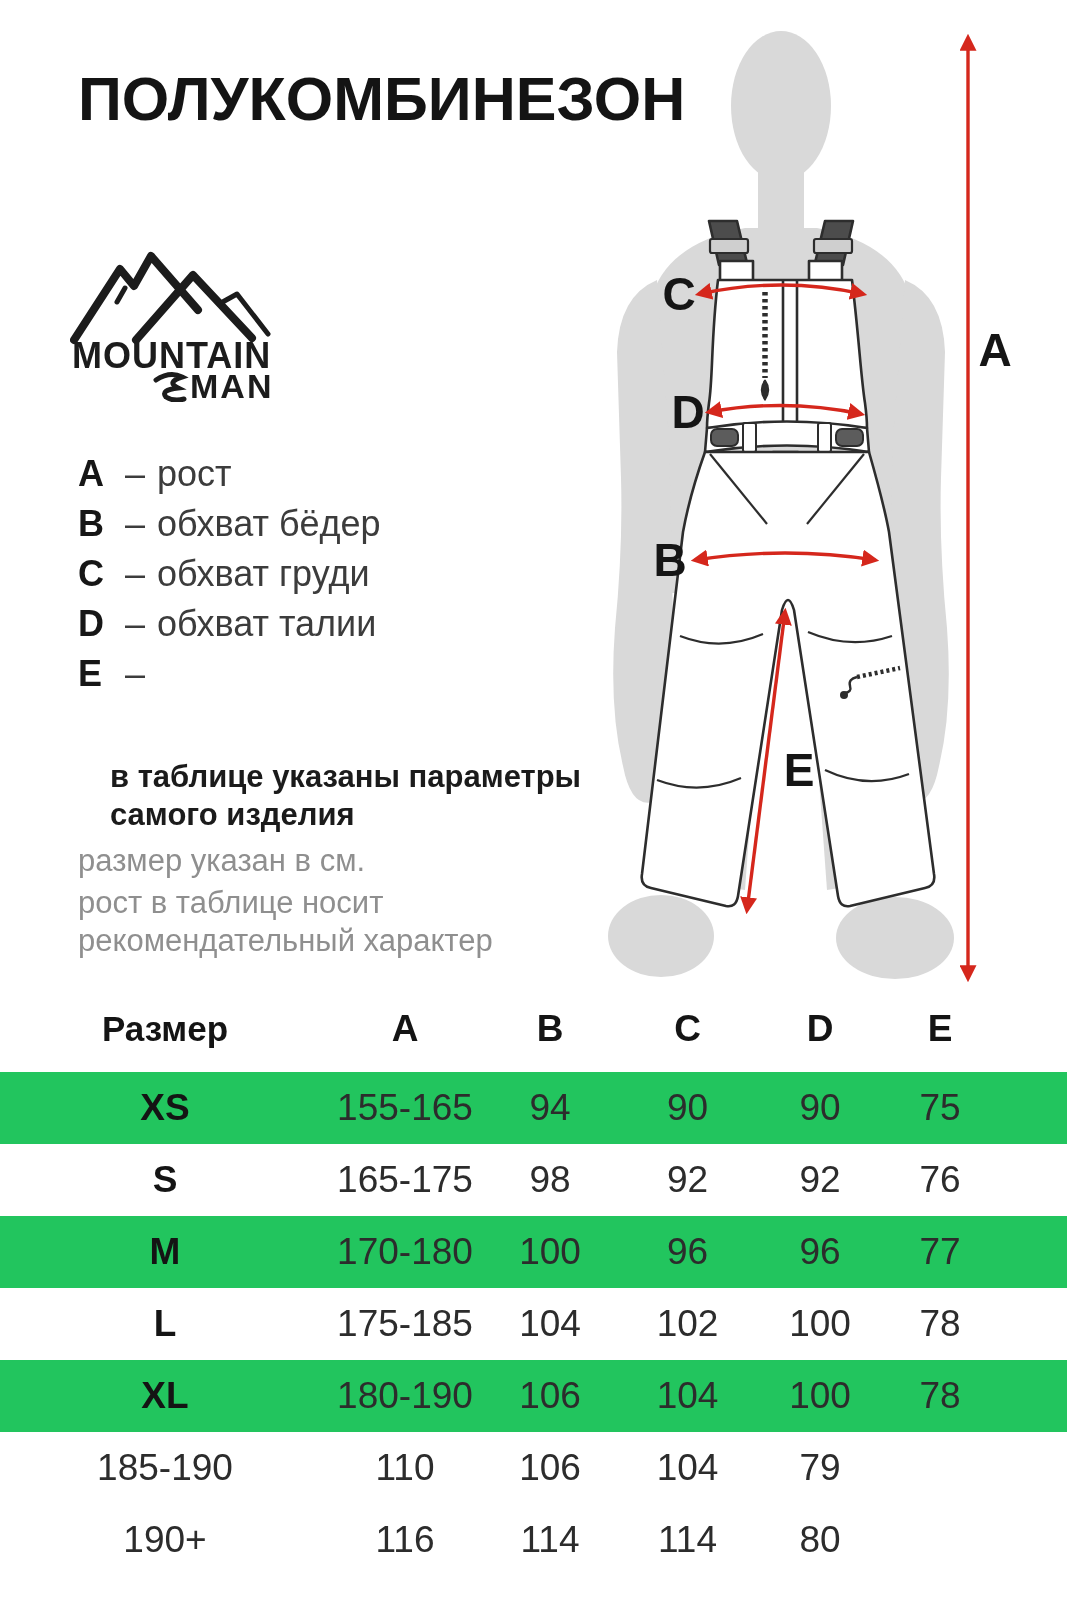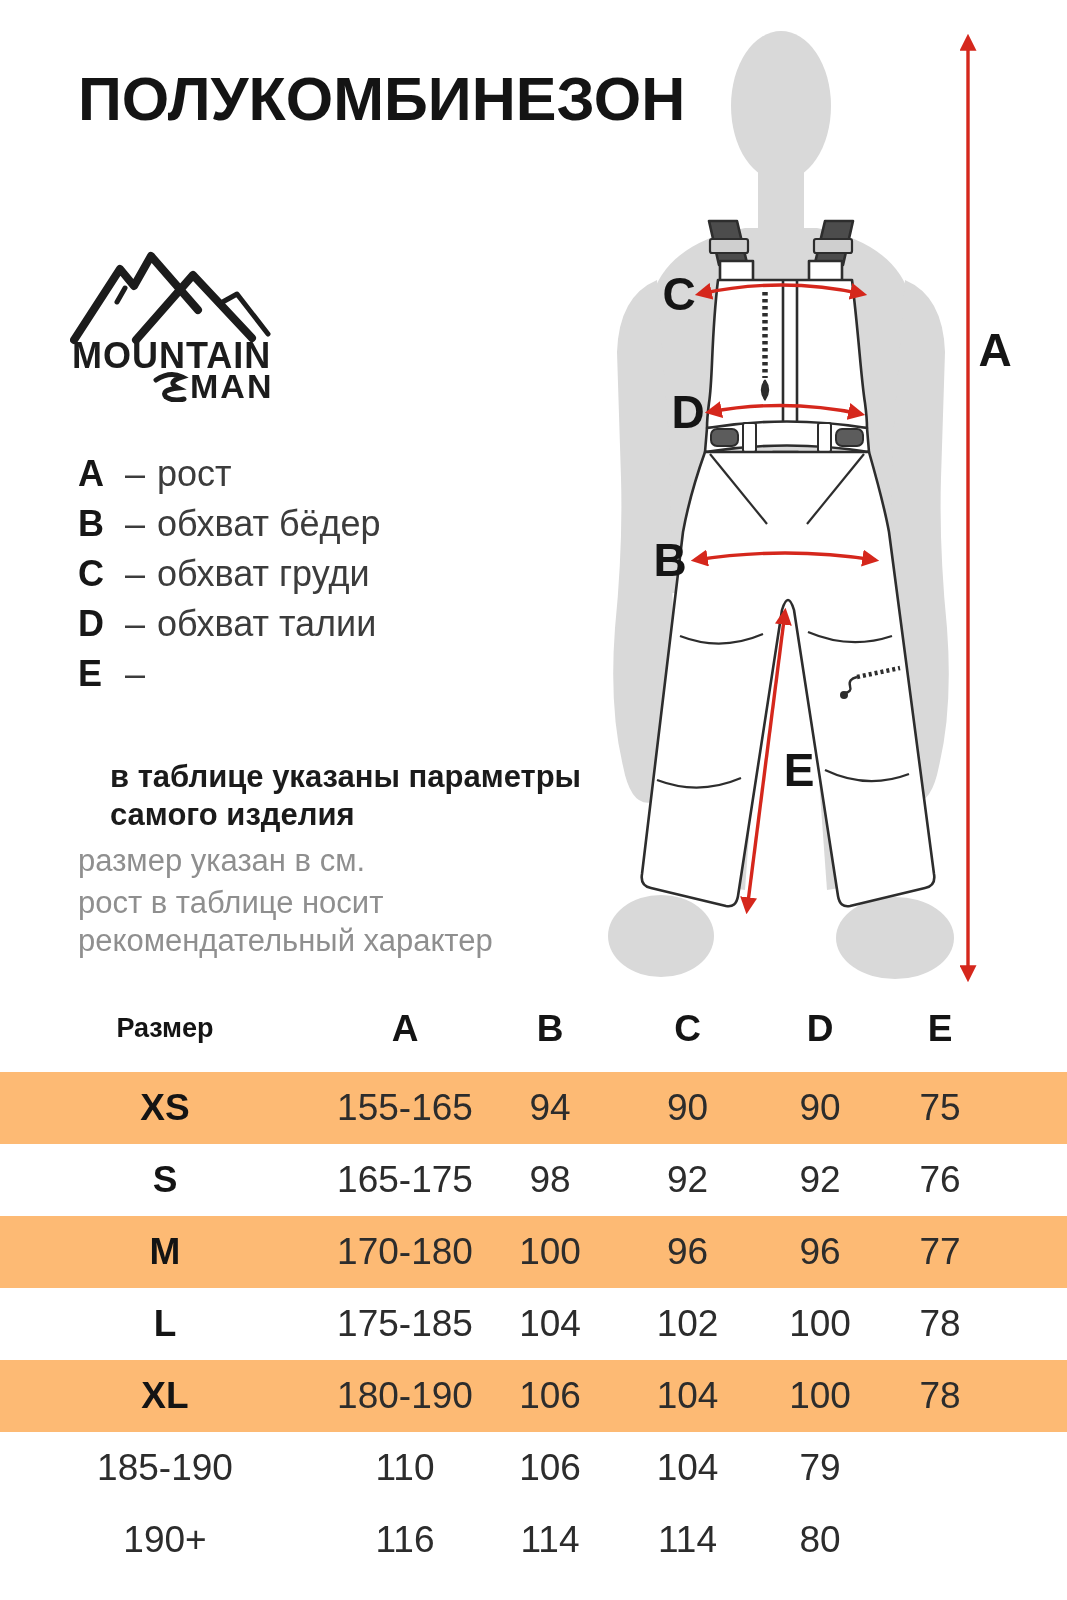--- a/index.html
+++ b/index.html
@@ -27,24 +27,24 @@
     left:78px; top:884px; font-size:31px; color:#8f8f8f;
     line-height:38px; white-space:pre-line;
   }
   .diagram-svg { left:595px; top:18px; }
   .size-table { left:0; top:985px; width:1067px; }
   .trow {
     display:grid; grid-template-columns:330px 150px 140px 135px 130px 110px;
     height:72px; align-items:center; text-align:center;
   }
   .trow.header { height:87px; }
-  .trow.striped { background:#fdba74; }
+  .trow.striped { background:#22c55e; }
   .cell { font-size:37px; font-weight:400; color:#2c2c2c; }
   .cell.c0 { font-size:37px; font-weight:800; color:#141414; }
-  .cell.c0h { font-size:27px; font-weight:800; color:#141414; }
+  .cell.c0h { font-size:35px; font-weight:800; color:#141414; }
   .cell.ch { font-size:37px; font-weight:800; color:#141414; }
 </style>
 </head>
 <body>
 
 <div class="abs title">ПОЛУКОМБИНЕЗОН</div>
 
 <svg class="abs logo-svg" width="218" height="158" viewBox="0 0 218 158">
   <g fill="none" stroke="#1c1c1c" stroke-linejoin="round" stroke-linecap="round">
     <path d="M4 96 L50 25 L64 42 L81 12 L128 66" stroke-width="8"></path>

